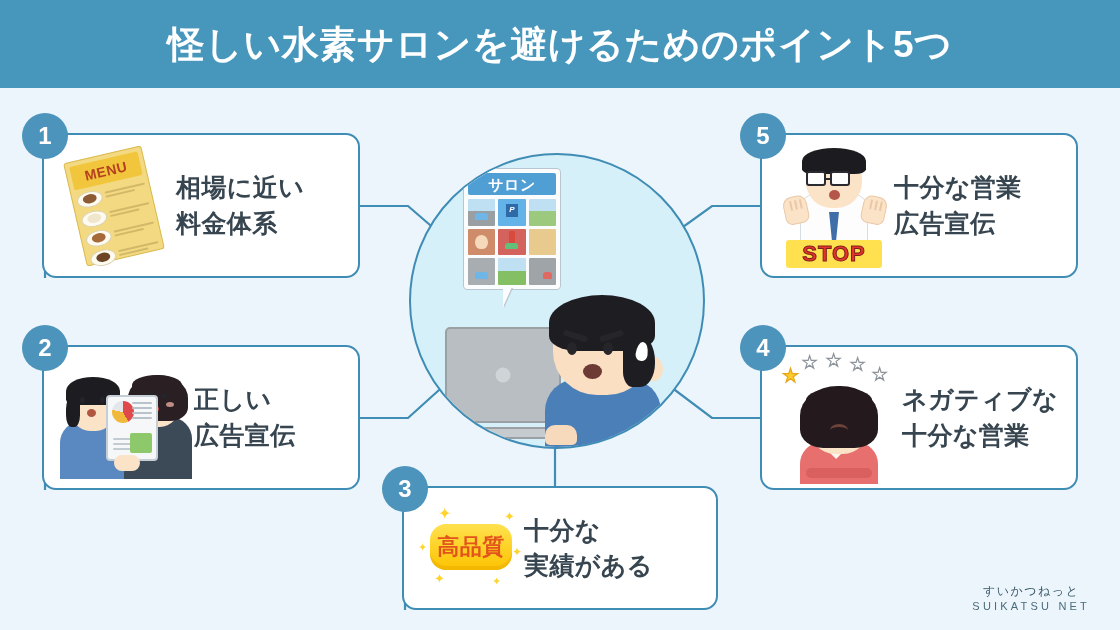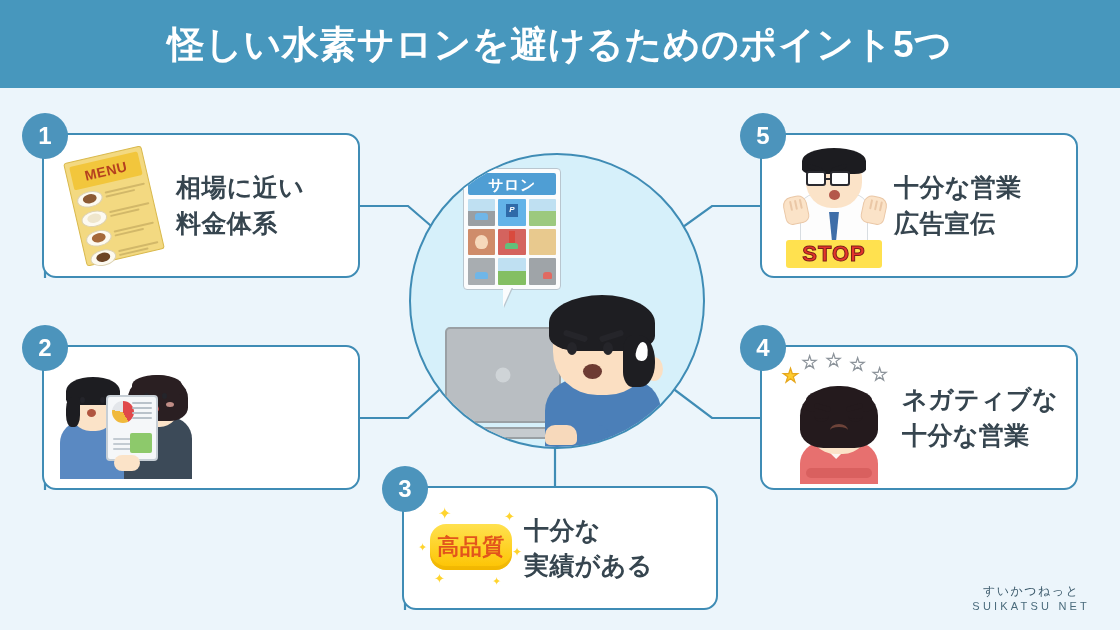--- a/index.html
+++ b/index.html
@@ -760,20 +760,22 @@
           </div>
         <div class="lines">
             <b></b>
             <b></b>
             <b></b>
           </div>
         <div class="chart"></div>
       </div>
       <div class="hand-hold"></div>
     </div>
+    <div class="card-text">正しい
+広告宣伝</div>
   </div>
 
   <div class="badge" id="badge3">3</div>
   <div class="card" id="card3">
     <div class="card-art art-quality">
       <span class="spark s1">✦</span>
       <span class="spark s2">✦</span>
       <span class="spark s3">✦</span>
       <span class="spark s4">✦</span>
       <span class="spark s5">✦</span>

